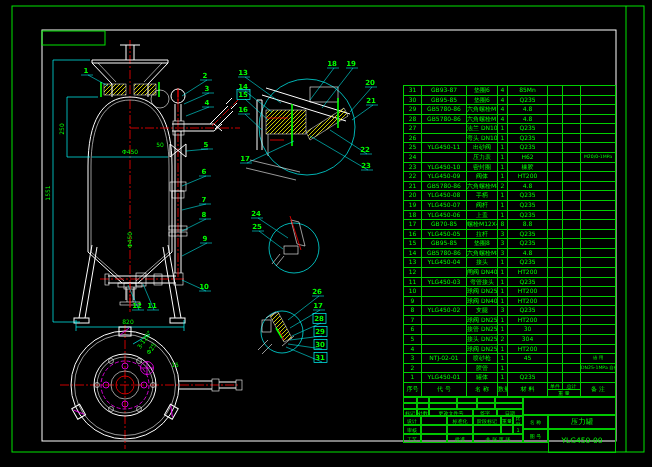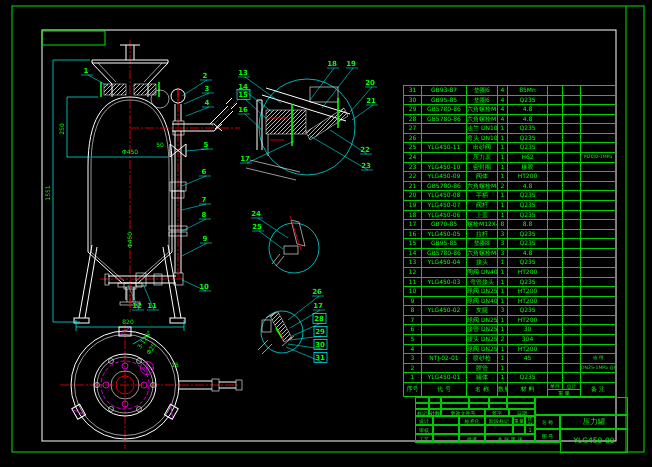--- a/index.html
+++ b/index.html
@@ -35,21 +35,21 @@
   .bhead{flex:0 0 13px;display:grid;grid-template-columns:18px 45px 31px 10px 40px 33px 1fr;
          border-top:1px solid #00d000;box-sizing:border-box;}
   .bhead .bc{font-size:6px;line-height:12px;}
   .wcell{border-right:1px solid #00d000;display:flex;flex-direction:column;box-sizing:border-box;}
   .wtop{flex:1;display:grid;grid-template-columns:15px 1fr;border-bottom:1px solid #00d000;}
   .wtop span{font-size:5px;line-height:6px;text-align:center;border-right:1px solid #00d000;overflow:hidden;}
   .wtop span:last-child{border-right:none;}
   .wbot{flex:1;font-size:5px;line-height:6px;text-align:center;overflow:hidden;}
 
   
-  #tblock{position:absolute;left:403px;top:397px;width:213px;height:46px;color:#00ff00;margin-left:12px;}
+  #tblock{position:absolute;left:403px;top:397px;width:213px;height:46px;color:#00ff00;}
   .tc{position:absolute;border:1px solid #00c800;box-sizing:border-box;overflow:hidden;
       font-size:5px;line-height:6px;text-align:center;display:flex;align-items:center;justify-content:center;}
   .tc.big{font-size:7.5px;}
 </style>
 </head>
 <body>
 <div id="sheet">
 
 <svg width="652" height="467" viewBox="0 0 652 467">
   <defs>

